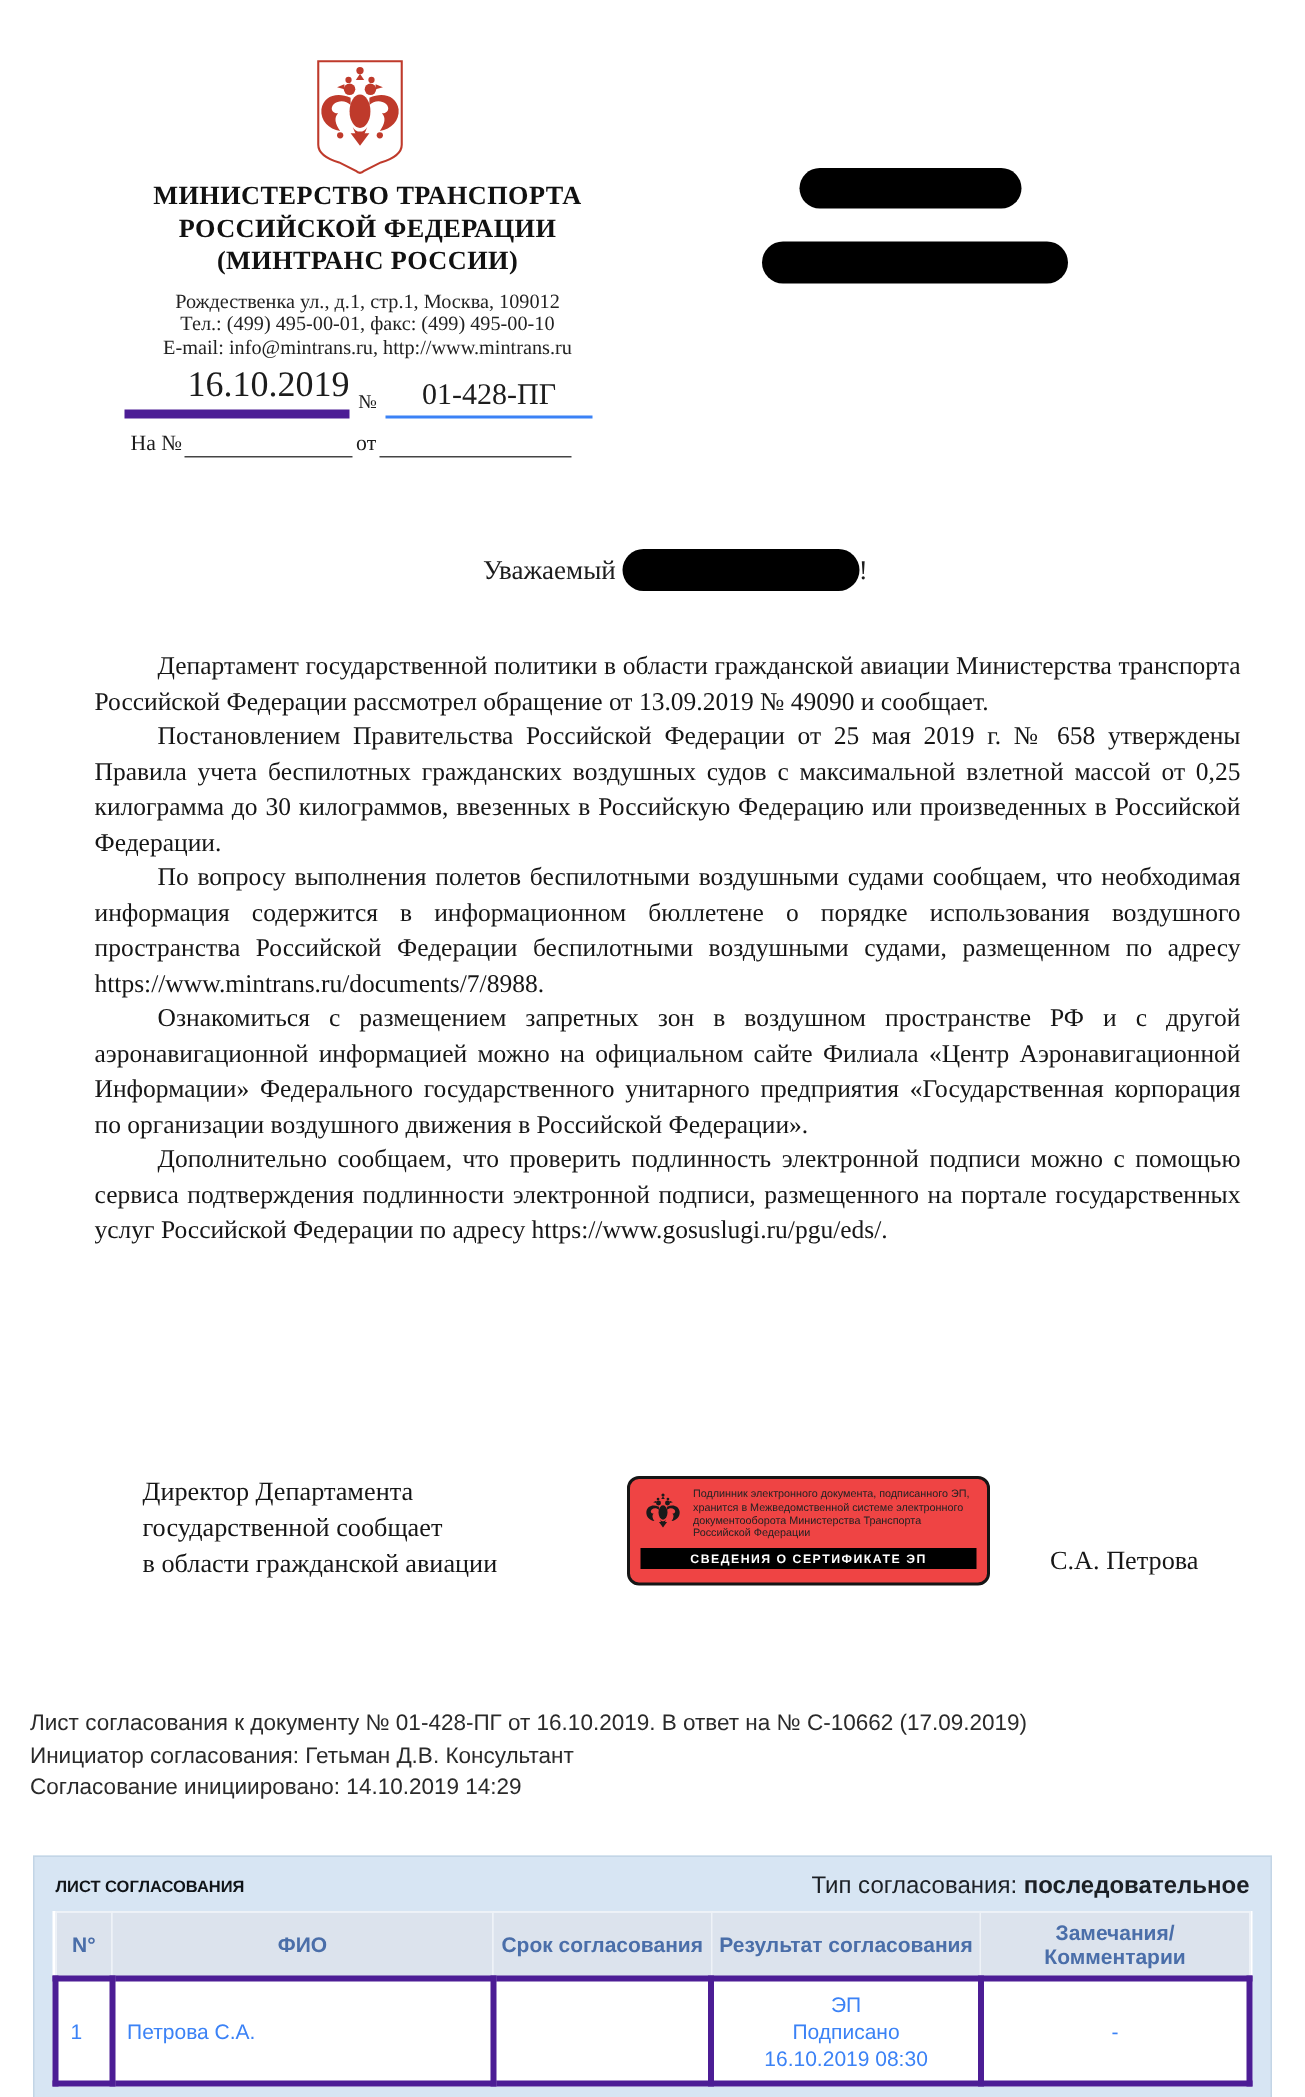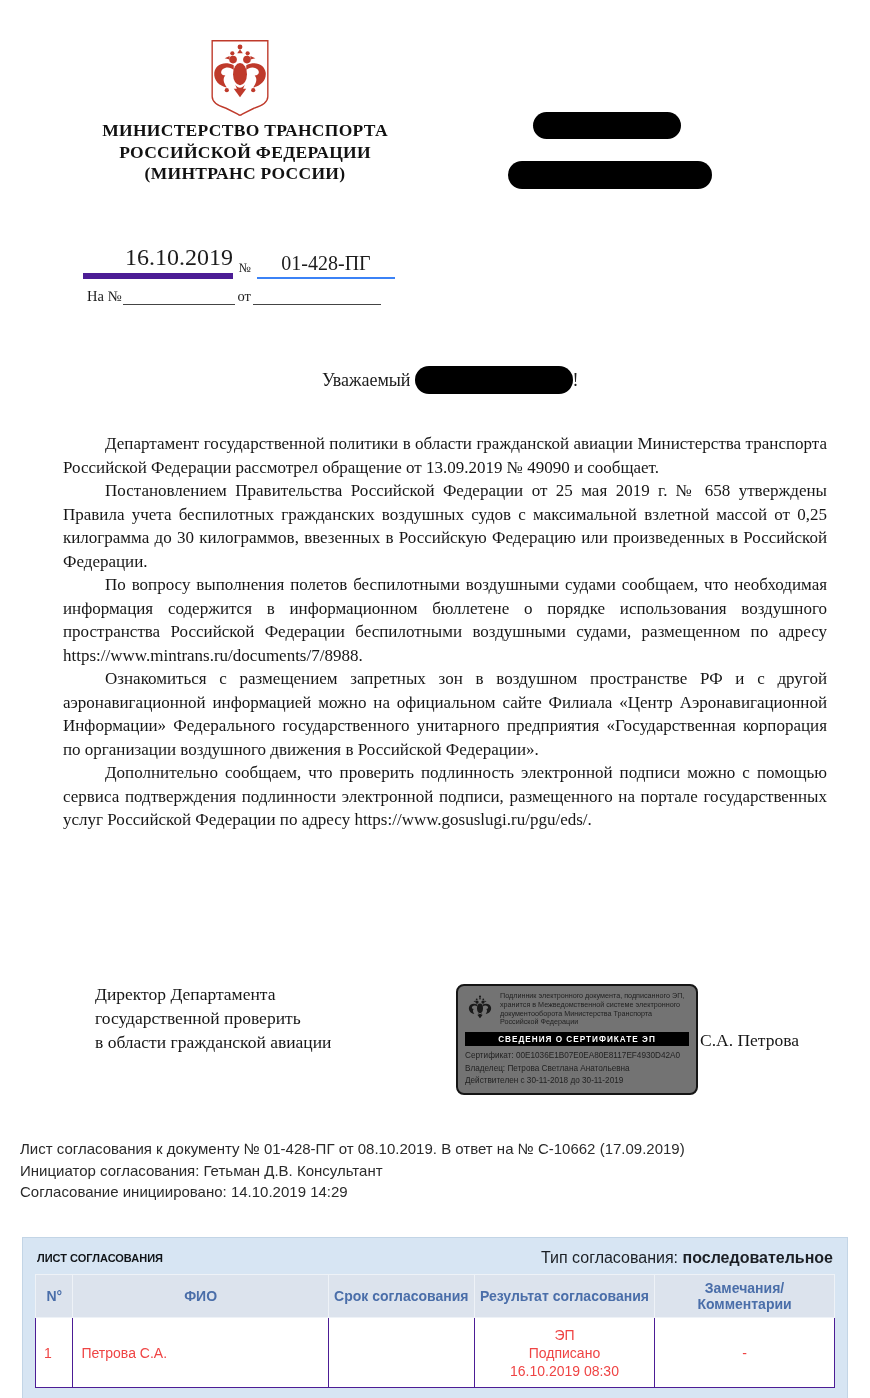--- a/index.html
+++ b/index.html
@@ -32,22 +32,22 @@
 
   
   .body-text{position:absolute;left:63px;top:432px;width:764px;
              font-size:17px;line-height:23.5px;text-align:justify;color:#161616;}
   .body-text p{margin:0;text-indent:42px;}
 
   
   .sig-title{position:absolute;left:95px;top:982px;font-size:17.5px;line-height:24px;color:#161616;}
   .sig-name{position:absolute;left:700px;top:1030px;font-size:17.5px;color:#161616;}
 
-  .stamp{position:absolute;left:456px;top:984px;width:242px;box-sizing:border-box;
-         border:2px solid #151515;border-radius:8px;background:#737373;padding:6px 7px 5px 7px;
+  .stamp{position:absolute;left:418px;top:984px;width:242px;box-sizing:border-box;
+         border:2px solid #151515;border-radius:8px;background:#ef4444;padding:6px 7px 5px 7px;
          font-family:"Liberation Sans", sans-serif;}
   .stamp-top{display:flex;gap:5px;}
   .stamp-eagle{flex:0 0 30px;width:30px;height:36px;}
   .stamp-head{font-size:7.2px;line-height:8.8px;color:#222;}
   .stamp-bar{margin:4px 0 4px 0;background:#000;color:#fff;text-align:center;
              font-size:8.2px;font-weight:bold;letter-spacing:1px;padding:3px 0 2px 0;}
   .stamp-lines{font-size:8.2px;line-height:12.5px;color:#222;}
 
   
   .approval-info{position:absolute;left:20px;top:1138px;width:800px;
@@ -57,22 +57,22 @@
   .tbl-wrap{position:absolute;left:22px;top:1237px;width:826px;box-sizing:border-box;
             background:#d7e5f3;padding:9px 12px 12px 12px;border:1px solid #c3d5e6;
             font-family:"Liberation Sans", sans-serif;}
   .tbl-titlebar{display:flex;justify-content:space-between;align-items:center;padding:2px 2px 7px 2px;}
   .tbl-title{font-weight:bold;font-size:11px;color:#101418;}
   .tbl-type{font-size:16px;color:#1b1f24;}
   .tbl-type b{font-weight:bold;}
   table.sheet{width:100%;border-collapse:collapse;background:#fff;}
   table.sheet th{background:#dce3ed;color:#4a6ea9;font-weight:bold;font-size:14px;
                  padding:5px 4px;border:1px solid #eef2f7;}
-  table.sheet td{background:#fff;font-size:14px;color:#ef4444;padding:6px 8px;
-                 border:1px solid #4c1d95;}
+  table.sheet td{background:#fff;font-size:14px;color:#3b82f6;padding:6px 8px;
+                 border:4px solid #4c1d95;}
   td.c{text-align:center;}
   .res-line{display:block;text-align:center;line-height:18px;}
 </style>
 </head>
 <body>
 
 <div class="page">
 
   <svg class="emblem" viewBox="0 0 100 115">
     <path d="M10 4 H90 V84 Q90 95 70 101 L54 109 Q50 113 46 109 L30 101 Q10 95 10 84 Z" fill="#ffffff" stroke="#bf3a2b" stroke-width="2"></path>
@@ -94,20 +94,25 @@
       <circle cx="69" cy="75" r="3"></circle>
     </g>
   </svg>
 
   <div class="head-block">
     <div class="ministry">
       <div>МИНИСТЕРСТВО ТРАНСПОРТА</div>
       <div>РОССИЙСКОЙ ФЕДЕРАЦИИ</div>
       <div>(МИНТРАНС  РОССИИ)</div>
     </div>
+    <div class="addr">
+      <div>Рождественка ул., д.1, стр.1, Москва, 109012</div>
+      <div>Тел.: (499) 495-00-01, факс: (499) 495-00-10</div>
+      <div>E-mail: info@mintrans.ru, http://www.mintrans.ru</div>
+    </div>
   </div>
 
   <div class="ref-line">
     <span class="ref-date">16.10.2019</span>
     <span class="ref-no">№</span>
     <span class="ref-num">01-428-ПГ</span>
   </div>
 
   <div class="na-line">
     <span class="lbl">На №</span>
@@ -128,21 +133,21 @@
   <div class="body-text">
     <p>Департамент государственной политики в области гражданской авиации Министерства транспорта Российской Федерации рассмотрел обращение от 13.09.2019 № 49090 и сообщает.</p>
     <p>Постановлением Правительства Российской Федерации от 25 мая 2019 г. № 658 утверждены Правила учета беспилотных гражданских воздушных судов с максимальной взлетной массой от 0,25 килограмма до 30 килограммов, ввезенных в Российскую Федерацию или произведенных в Российской Федерации.</p>
     <p>По вопросу выполнения полетов беспилотными воздушными судами сообщаем, что необходимая информация содержится в информационном бюллетене о порядке использования воздушного пространства Российской Федерации беспилотными воздушными судами, размещенном по адресу https://www.mintrans.ru/documents/7/8988.</p>
     <p>Ознакомиться с размещением запретных зон в воздушном пространстве РФ и с другой аэронавигационной информацией можно на официальном сайте Филиала «Центр Аэронавигационной Информации» Федерального государственного унитарного предприятия «Государственная корпорация по организации воздушного движения в Российской Федерации».</p>
     <p>Дополнительно сообщаем, что проверить подлинность электронной подписи можно с помощью сервиса подтверждения подлинности электронной подписи, размещенного на портале государственных услуг Российской Федерации по адресу https://www.gosuslugi.ru/pgu/eds/.</p>
   </div>
 
   <div class="sig-title">
     <div>Директор Департамента</div>
-    <div>государственной проверить</div>
+    <div>государственной сообщает</div>
     <div>в области гражданской авиации</div>
   </div>
 
   <div class="stamp">
     <div class="stamp-top">
       <svg class="stamp-eagle" viewBox="0 0 100 115">
         <g fill="#1a1a1a">
           <circle cx="50" cy="13" r="3.5"></circle>
           <path d="M50 16 l4 6 h-8 z"></path>
           <circle cx="39" cy="22" r="3"></circle>
@@ -154,31 +159,26 @@
           <ellipse cx="50" cy="52" rx="10" ry="16"></ellipse>
           <path d="M41 39 C27 33 15 38 13 50 C12 61 20 69 31 71 C26 64 25 58 29 54 C23 54 21 49 25 45 C30 41 37 42 41 46 Z"></path>
           <path d="M59 39 C73 33 85 38 87 50 C88 61 80 69 69 71 C74 64 75 58 71 54 C77 54 79 49 75 45 C70 41 63 42 59 46 Z"></path>
           <path d="M43 67 L50 84 L57 67 C54 73 46 73 43 67 Z"></path>
           <path d="M41 73 h18 l-9 12 z"></path>
         </g>
       </svg>
       <div class="stamp-head">Подлинник электронного документа, подписанного ЭП, хранится в Межведомственной системе электронного документооборота  Министерства Транспорта Российской Федерации</div>
     </div>
     <div class="stamp-bar">СВЕДЕНИЯ О СЕРТИФИКАТЕ ЭП</div>
-    <div class="stamp-lines">
-      <div>Сертификат: 00E1036E1B07E0EA80E8117EF4930D42A0</div>
-      <div>Владелец: Петрова Светлана Анатольевна</div>
-      <div>Действителен с 30-11-2018 до 30-11-2019</div>
-    </div>
   </div>
 
   <div class="sig-name">С.А.  Петрова</div>
 
   <div class="approval-info">
-    <div>Лист согласования к документу № 01-428-ПГ от 08.10.2019. В ответ на № С-10662 (17.09.2019)</div>
+    <div>Лист согласования к документу № 01-428-ПГ от 16.10.2019. В ответ на № С-10662 (17.09.2019)</div>
     <div>Инициатор согласования: Гетьман Д.В. Консультант</div>
     <div>Согласование инициировано: 14.10.2019 14:29</div>
   </div>
 
   <div class="tbl-wrap">
     <div class="tbl-titlebar">
       <span class="tbl-title">ЛИСТ СОГЛАСОВАНИЯ</span>
       <span class="tbl-type">
         <span>Тип согласования:</span>
         <b>последовательное</b>

